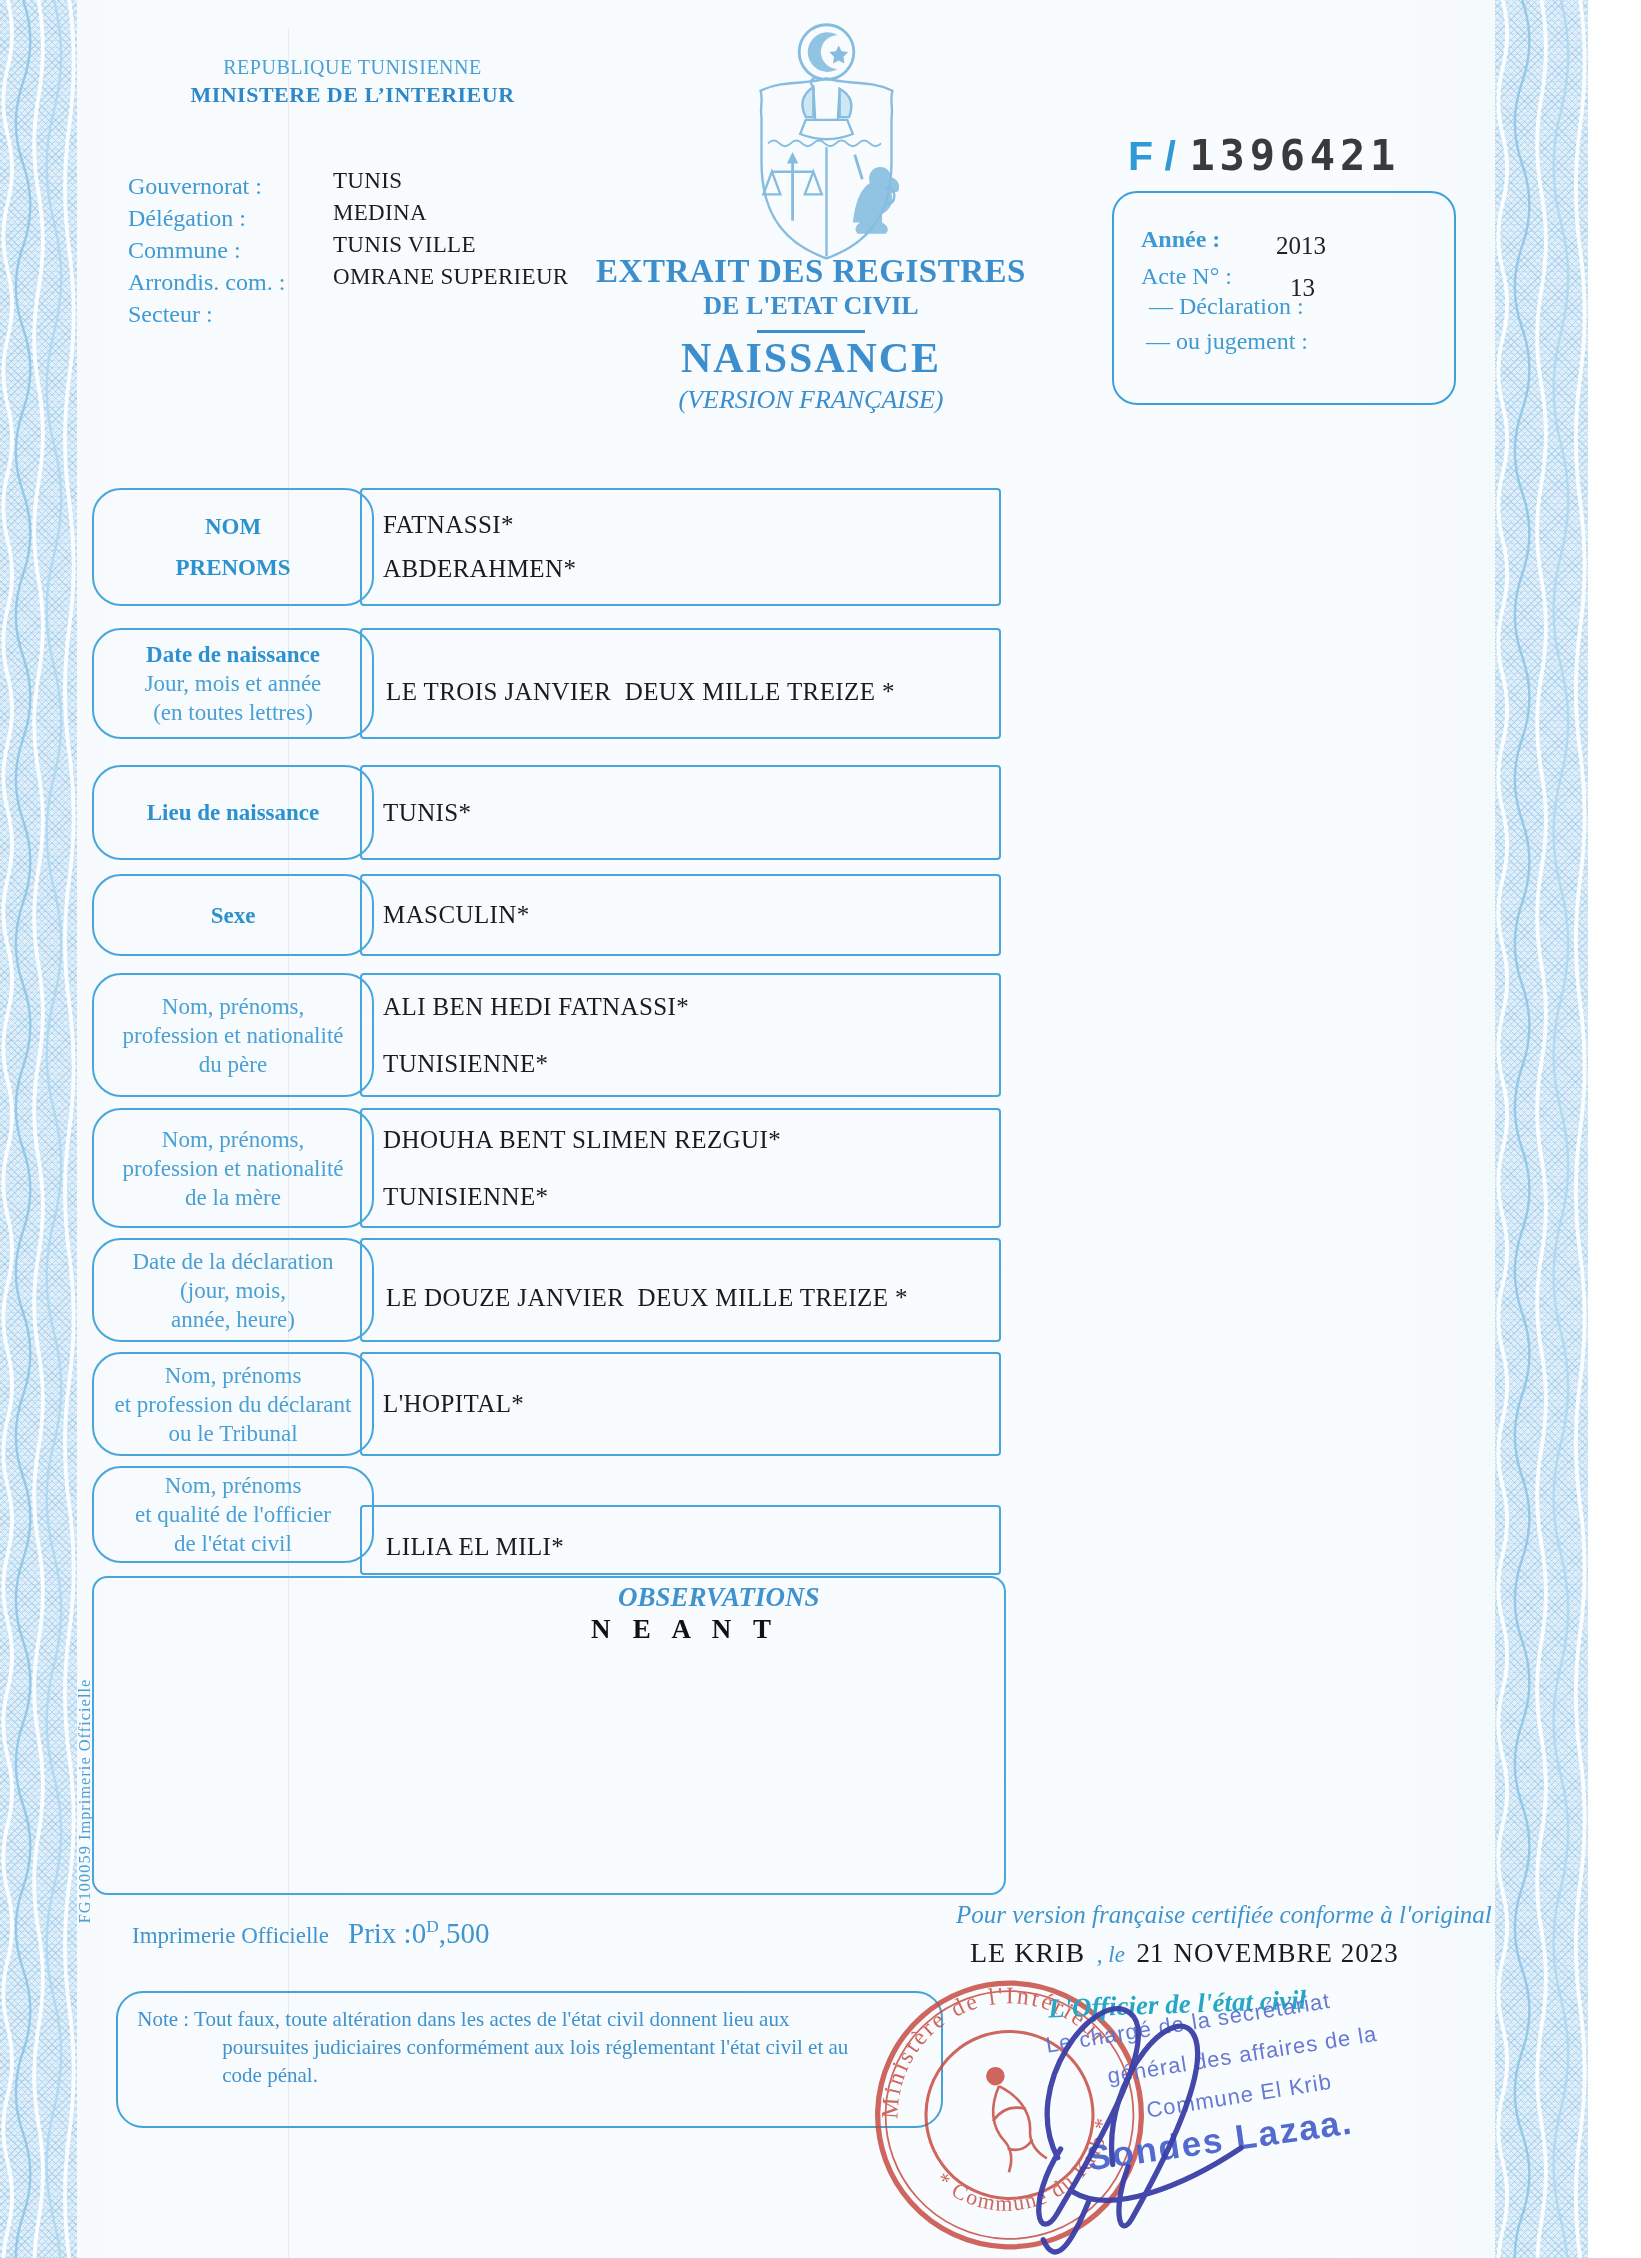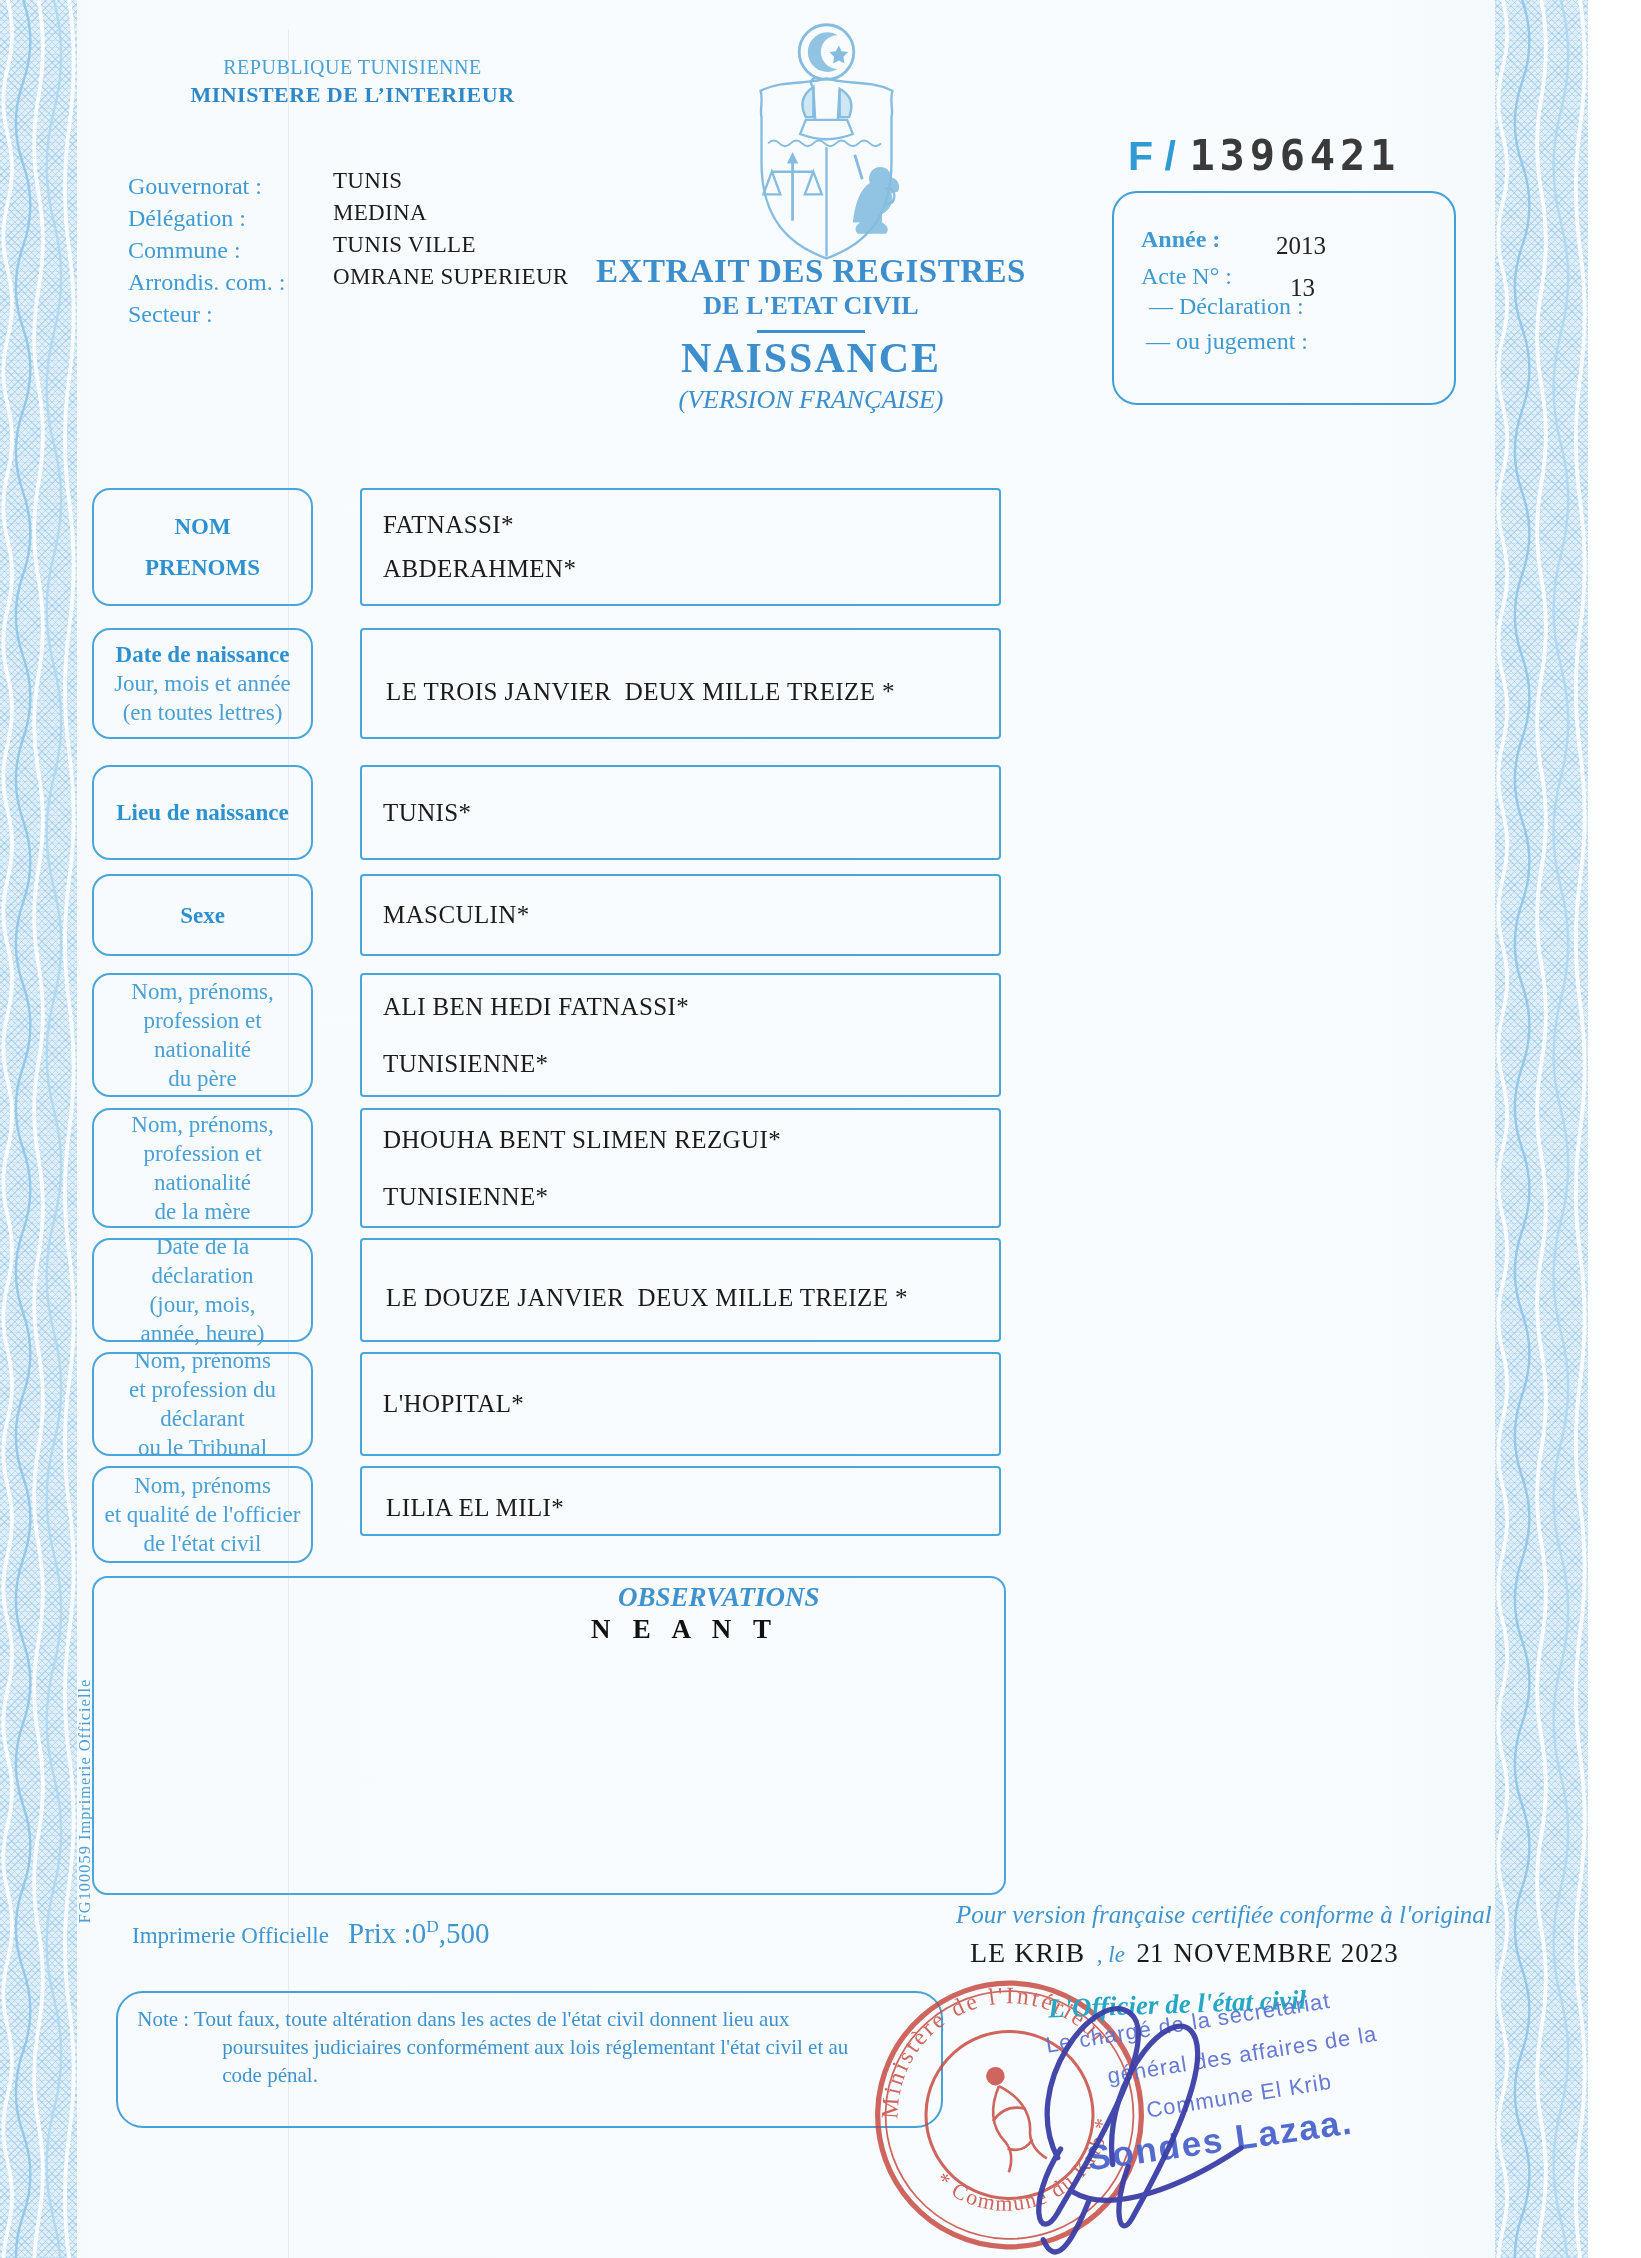--- a/index.html
+++ b/index.html
@@ -30,21 +30,21 @@
   .acte-box .lbl{position:absolute;font-size:24px;color:#3f9ad2;}
   .acte-box .val{position:absolute;font-size:25px;color:#222;}
   
   .title-block{left:454px;top:253px;width:714px;text-align:center;color:#3c8ecd;}
   .t1{font-size:33px;font-weight:bold;letter-spacing:0.5px;}
   .t2{font-size:26px;font-weight:600;margin-top:1px;}
   .t-rule{width:108px;height:2.9px;background:#3c8ecd;margin:8.7px auto 1.9px auto;}
   .t3{font-size:42px;font-weight:bold;letter-spacing:1.9px;margin-top:1.9px;}
   .t4{font-size:26px;font-style:italic;margin-top:2.9px;}
   
-  .lb{position:absolute;left:92px;width:221px;border:2.9px solid #49a6da;border-radius:18px;
+  .lb{position:absolute;left:92px;width:282px;border:2.9px solid #49a6da;border-radius:29px;
       display:flex;flex-direction:column;justify-content:center;align-items:center;text-align:center;
       color:#4aa0d4;font-size:23px;line-height:29px;padding:3.9px 9.7px;box-sizing:border-box;}
   .vb{position:absolute;left:360px;width:641px;border:2.9px solid #49a6da;border-radius:4px;
       display:flex;flex-direction:column;box-sizing:border-box;padding-left:21px;}
   .vb .v-line{font-size:25px;color:#1b1b1b;letter-spacing:0.4px;white-space:pre-wrap;}
   .lb .b{font-weight:bold;color:#2e91cf;}
   .lb .lb-line{width:100%;}
   .vb-center{justify-content:center;}
   .vb-top{justify-content:center;padding-left:24px;}
   .gap16{row-gap:15.4px;}
@@ -235,21 +235,21 @@
   </div>
   <div class="vb vb-center" style="top:1352px;height:104px;">
     <div class="v-line">L'HOPITAL*</div>
   </div>
 
   <div class="lb" style="top:1466px;height:97px;">
     <div class="lb-line">Nom, prénoms</div>
     <div class="lb-line">et qualité de l'officier</div>
     <div class="lb-line">de l'état civil</div>
   </div>
-  <div class="vb vb-top" style="top:1466px;height:70px;padding-top:13.5px;">
+  <div class="vb vb-top" style="top:1505px;height:70px;padding-top:13.5px;">
     <div class="v-line">LILIA EL MILI*</div>
   </div>
 
   <div class="abs obs-box"></div>
   <div class="abs obs-title">OBSERVATIONS</div>
   <div class="abs obs-value">N E A N T</div>
 
   <div class="abs imprimerie">Imprimerie Officielle</div>
   <div class="abs prix"><span>Prix :0</span><sup>D</sup><span>,500</span></div>
 

